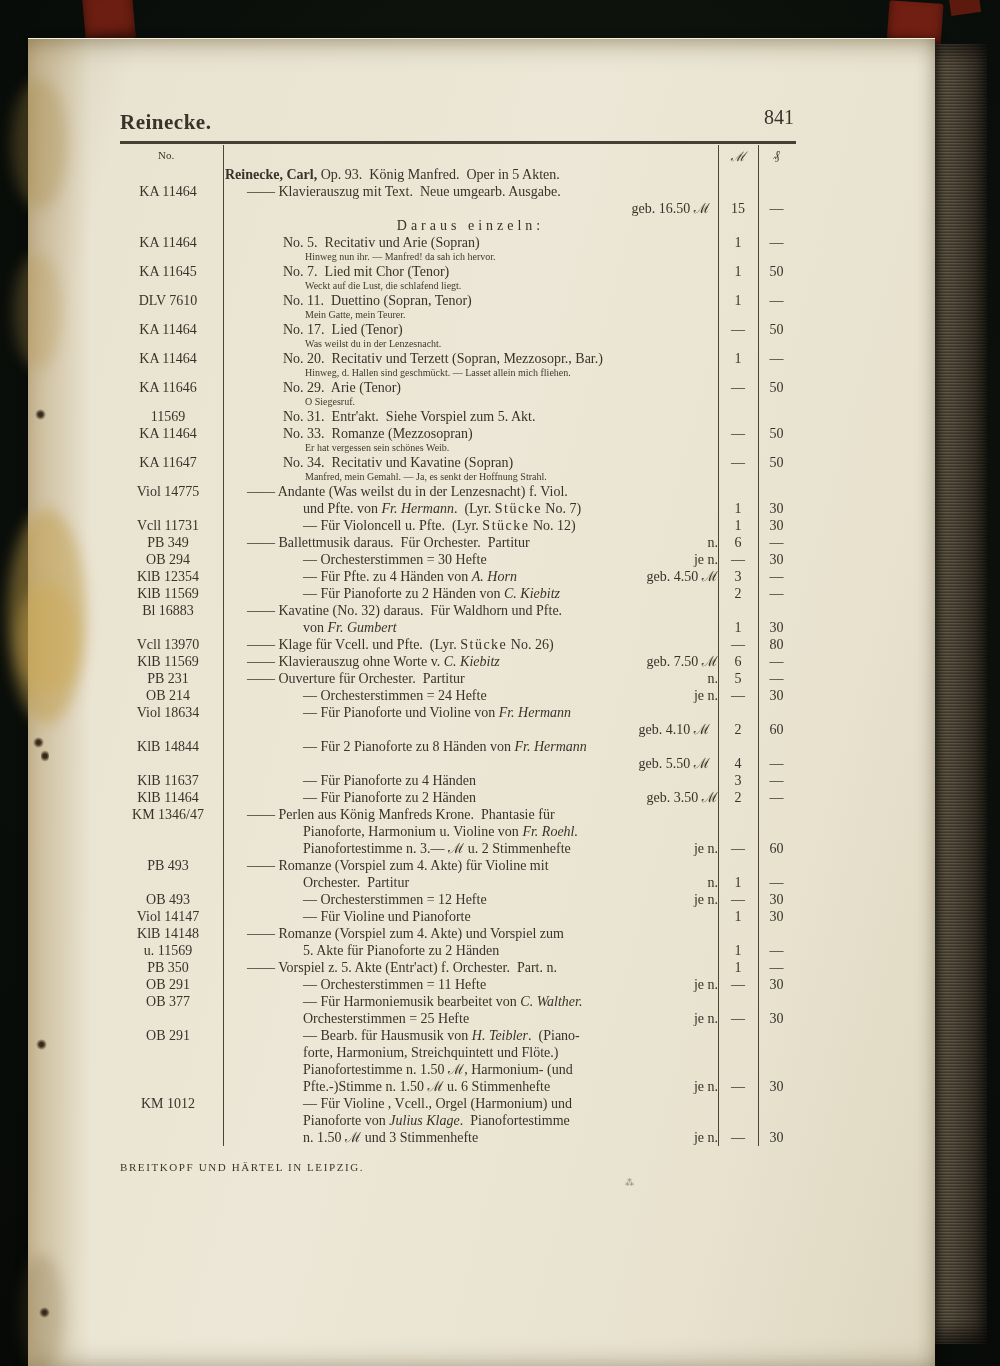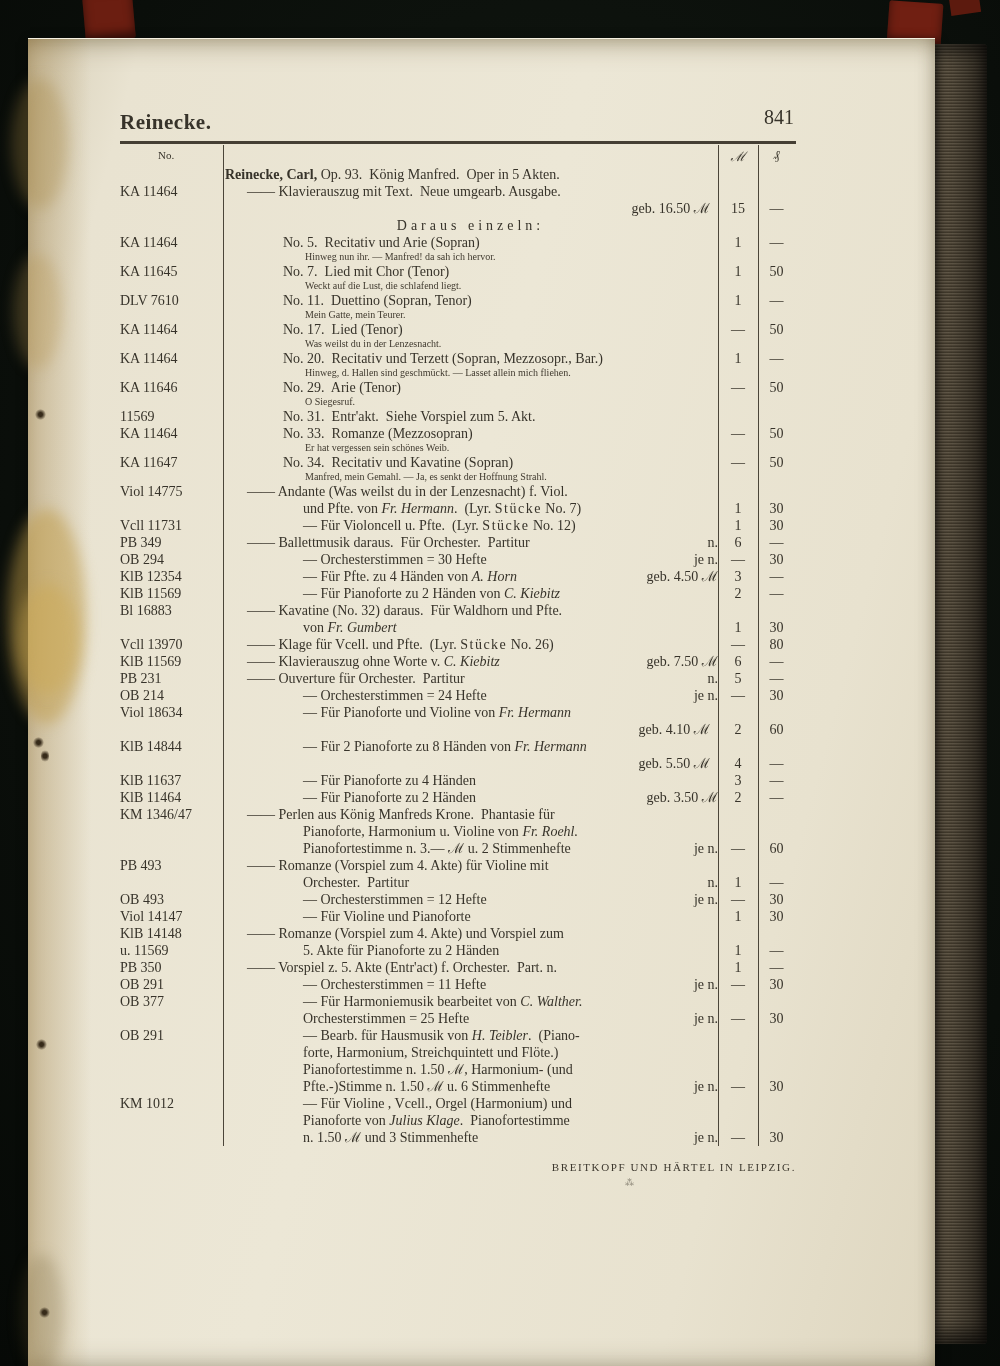--- a/index.html
+++ b/index.html
@@ -63,42 +63,42 @@
   .table-wrap { position: relative; margin-top: 1px; }
   .vrule { position: absolute; top: 0; bottom: 0; width: 1px; background: #4b4539; }
   .v1 { left: 103px; } .v2 { left: 598px; } .v3 { left: 638px; }
 
   .colhead { position: relative; height: 21px; }
   .no-lab { position: absolute; left: 38px; top: 4px; font-size: 11px; }
   .m-lab  { position: absolute; left: 598px; width: 40px; top: 2px; text-align: center; font-size: 13px; font-style: italic; }
   .p-lab  { position: absolute; left: 638px; width: 37px; top: 2px; text-align: center; font-size: 13px; font-style: italic; }
 
   .row { display: flex; font-size: 14px; line-height: 17px; }
-  .no { flex: 0 0 103px; text-align: left; padding-right: 7px; white-space: pre-line; }
+  .no { flex: 0 0 103px; text-align: center; padding-right: 7px; white-space: pre-line; }
   .rbody { flex: 1; min-width: 0; }
   .rmain { display: flex; }
   .rlines { flex: 0 0 495px; min-width: 0; }
   .price { text-align: center; align-self: flex-end; }
   .mark { flex: 0 0 40px; } .pf { flex: 0 0 37px; }
   .line { white-space: pre; overflow: hidden; }
   .line.lead { display: flex; }
   .lead .txt, .lead .tail { white-space: pre; flex: 0 0 auto; }
   .dots { flex: 1 1 auto; margin: 0 5px;
           background-image: radial-gradient(circle, #3c372c 1.1px, rgba(0,0,0,0) 1.4px);
           background-size: 10px 17px; background-position: 2px 10px; background-repeat: repeat-x; }
   .fillsp { flex: 1 1 auto; }
   .ind0 { padding-left: 2px; } .ind1 { padding-left: 24px; }
   .ind2 { padding-left: 60px; } .ind3 { padding-left: 80px; }
   .al-right { text-align: right; padding-right: 8px; }
   .al-center { text-align: center; padding-left: 0; }
   .spread { letter-spacing: 4px; }
   .it { font-style: italic; } .bd { font-weight: bold; margin-top: 44px; } .spc { letter-spacing: 1.5px; }
   .note { font-size: 10px; line-height: 12px; padding-left: 82px; color: #403a2f; white-space: pre; overflow: hidden; }
 
-  .footer { margin-top: 15px; text-align: right; font-size: 11px; letter-spacing: 1.6px; color: #3d382e; }
+  .footer { margin-top: 15px; text-align: left; font-size: 11px; letter-spacing: 1.6px; color: #3d382e; }
   .ornament { margin-top: 5px; padding-left: 505px; font-size: 9px; color: rgba(62,56,45,.55); }
 </style>
 </head>
 <body>
 
 <div class="corner c1"></div>
 <div class="corner c2"></div>
 <div class="corner c3"></div>
 <div class="corner c4"></div>
 <div class="stack"></div>

